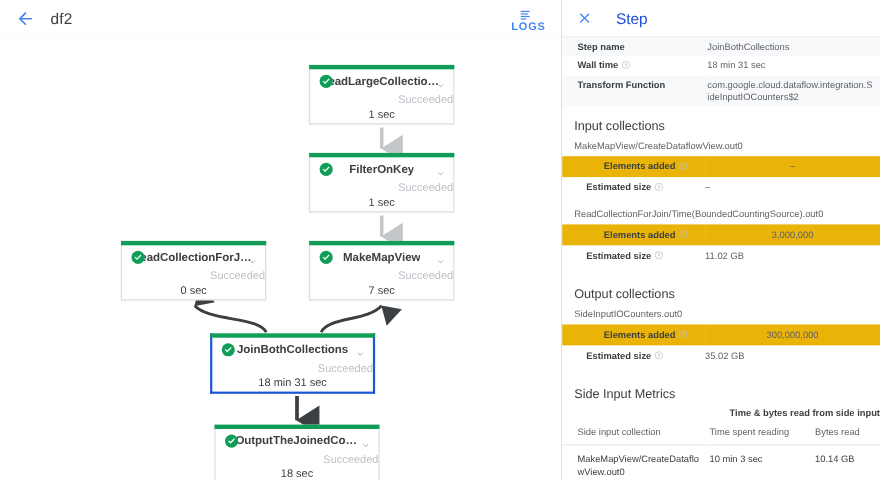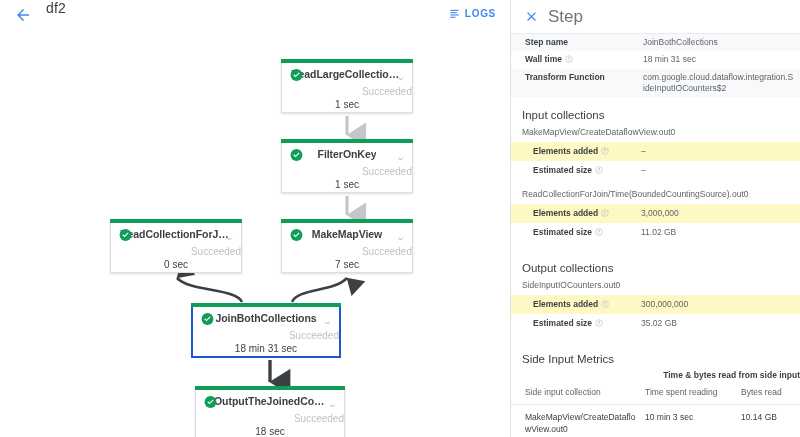--- a/index.html
+++ b/index.html
@@ -24,21 +24,21 @@
     background: #ffffff;
     overflow: hidden;
   }
   .topbar {
     position: absolute;
     left: 0; top: 0;
     width: 510px; height: 34px;
     background: #ffffff;
     border-bottom: 1px solid #e8eaed;
     display: flex;
-    align-items: flex-start;
+    align-items: center;
   }
   .back-btn {
     width: 30px; height: 30px;
     margin-left: 8px;
     display: flex; align-items: center; justify-content: center;
     cursor: pointer;
     border-radius: 50%;
   }
   .back-btn svg { display: block; }
   .job-title {
@@ -49,20 +49,21 @@
   }
   .logs-btn {
     position: absolute;
     right: 14px; top: 8px;
     display: flex; align-items: center;
     cursor: pointer;
     color: #4285f4;
     font-size: 10px;
     font-weight: bold;
     letter-spacing: .7px;
+    flex-direction: column;
   }
   .logs-icon { margin-right: 5px; display: flex; }
 
   .graph-canvas {
     position: absolute;
     left: 0; top: 34px;
     width: 510px; height: 403px;
     background: #ffffff;
     overflow: hidden;
   }
@@ -165,23 +166,23 @@
     display: flex;
     align-items: center;
   }
   .close-btn {
     width: 26px; height: 26px;
     margin-left: 7px;
     display: flex; align-items: center; justify-content: center;
     cursor: pointer;
   }
   .panel-title {
-    margin-left: 4px;
-    font-size: 17px;
-    color: #737373;
+    margin-left: 16px;
+    font-size: 14px;
+    color: #1d4ed8;
   }
   .panel-body {
     position: absolute;
     top: 34px; left: 0;
     width: 289px; height: 403px;
     overflow: hidden;
   }
 
   .kv-table {
     width: 100%;
@@ -225,21 +226,21 @@
     width: 100%;
     border-collapse: collapse;
     table-layout: fixed;
   }
   .metric-table td {
     font-size: 8.5px;
     padding: 3.5px 0;
     line-height: 11px;
     vertical-align: middle;
   }
-  .metric-table tr.shaded td { background: #fef9c3; }
+  .metric-table tr.shaded td { background: #eab308; text-align: center; }
   .metric-table td.mk {
     font-weight: bold;
     color: #3c4043;
     padding-left: 22px;
     width: 108px;
     white-space: nowrap;
   }
   .metric-table td.mv {
     color: #5f6368;
   }

